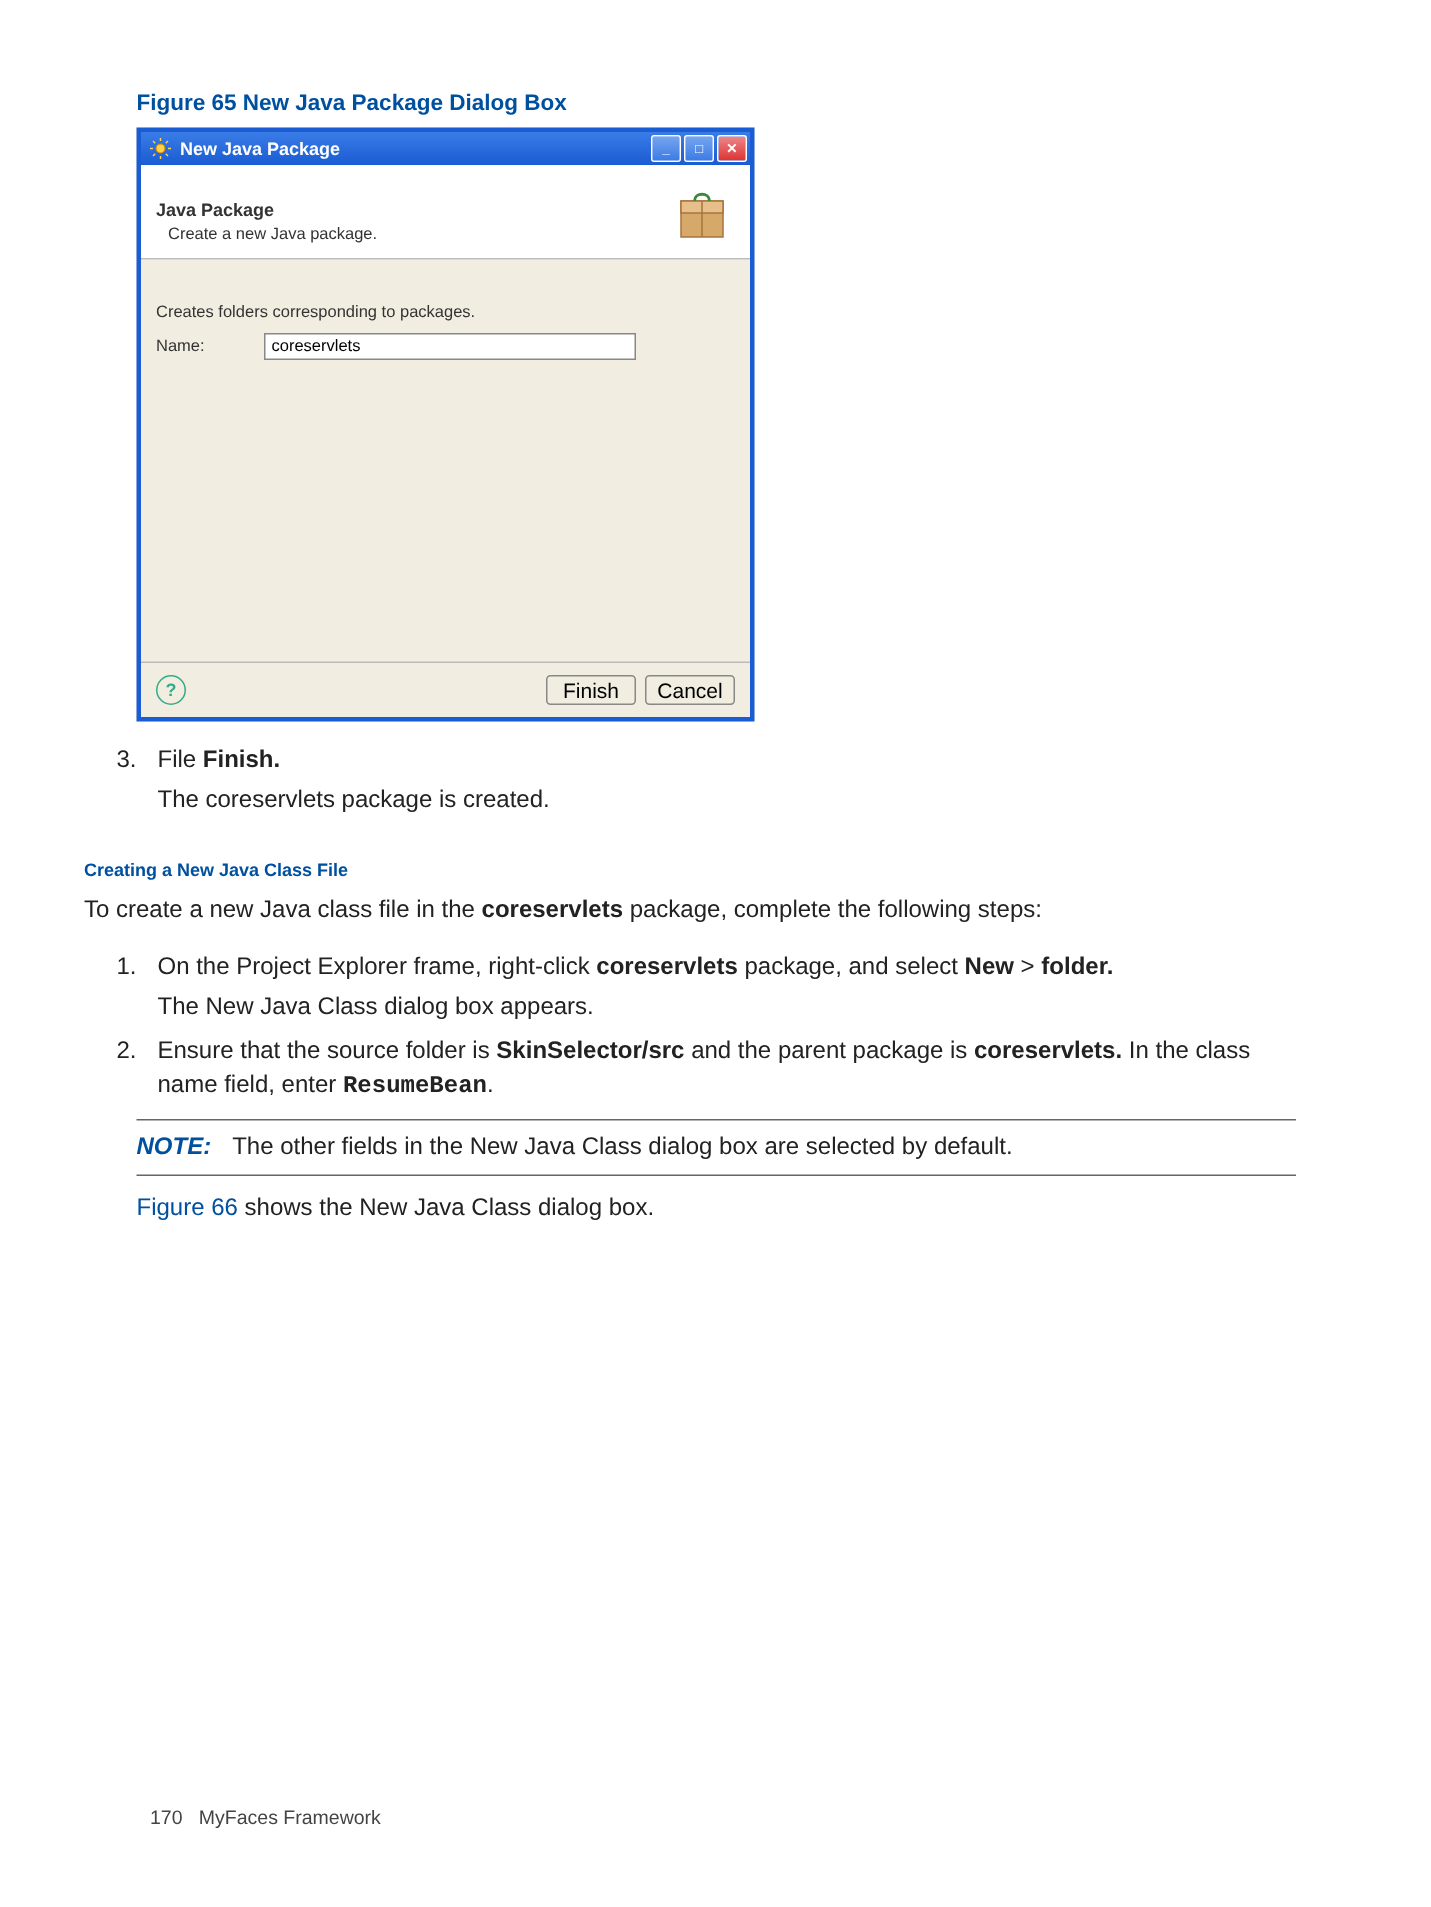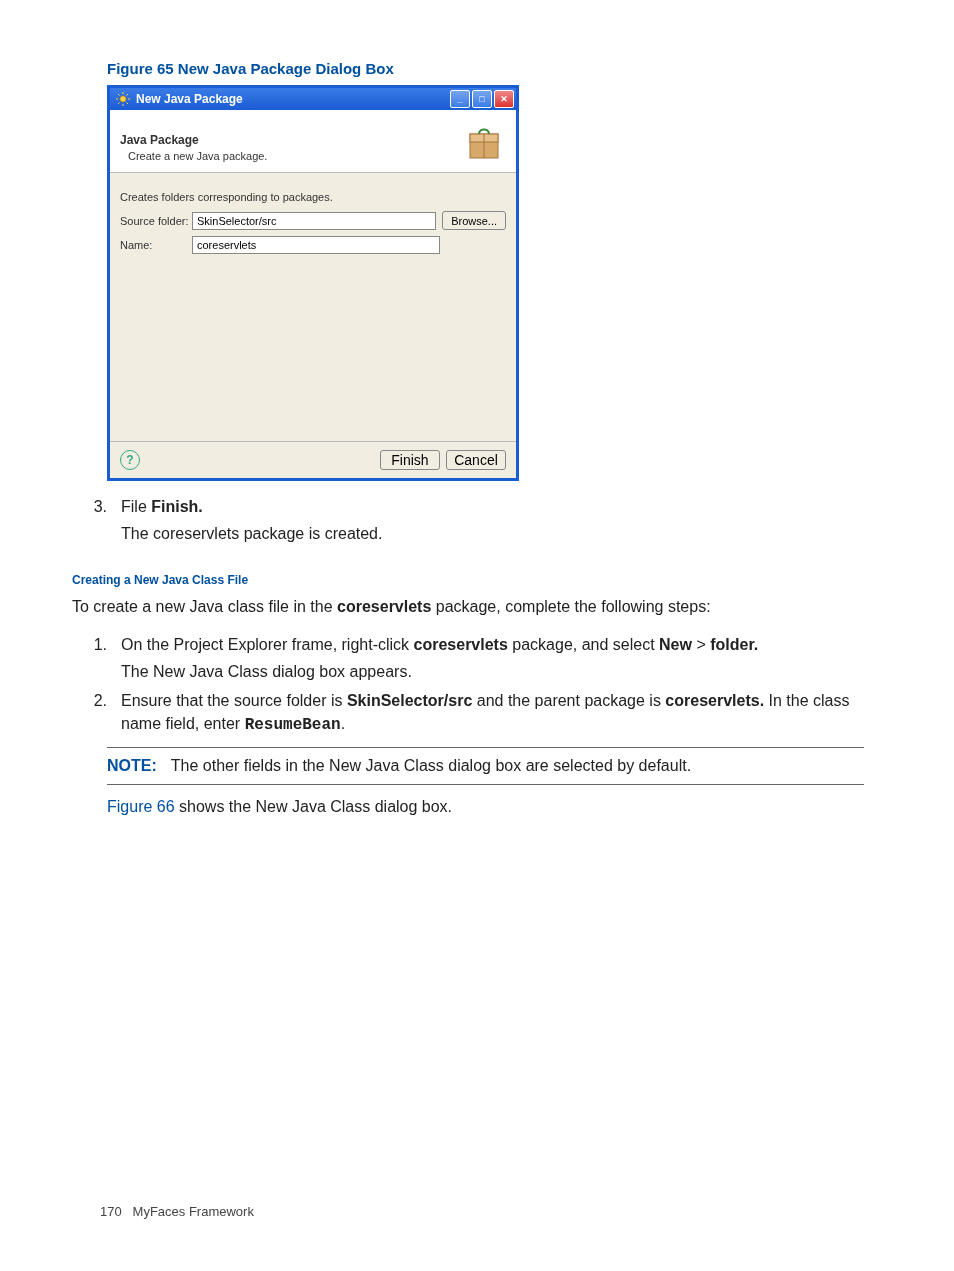--- a/index.html
+++ b/index.html
@@ -8,21 +8,21 @@
     font-family: Arial, Helvetica, sans-serif;
     font-size: 14px;
     color: #333;
     background: white;
   }
   .page {
     width: 954px;
     height: 1271px;
     position: relative;
     box-sizing: border-box;
-    padding: 60px 90px 40px 72px;
+    padding: 60px 90px 40px 56px;
   }
   .figure-caption {
     color: #0050a0;
     font-weight: bold;
     font-size: 15px;
     margin-bottom: 8px;
     margin-left: 35px;
   }
   .dialog {
     margin-left: 35px;
@@ -93,20 +93,21 @@
     height: 44px;
   }
   .dialog-body {
     padding: 18px 10px 10px 10px;
     height: 268px;
     box-sizing: border-box;
     font-size: 11px;
   }
   .body-note {
     margin-bottom: 8px;
+    margin-top: 11px;
   }
   .form-row {
     display: flex;
     align-items: center;
     margin-bottom: 6px;
   }
   .form-label {
     width: 72px;
     font-size: 11px;
   }
@@ -196,20 +197,21 @@
     border-top: 1px solid #666;
     border-bottom: 1px solid #666;
     padding: 6px 0;
     margin: 10px 0 10px 35px;
     display: flex;
   }
   .note-label {
     color: #0050a0;
     font-weight: bold;
     margin-right: 14px;
+    font-style: italic;
   }
   .link { color: #0050a0; }
   .mono { font-family: "Courier New", monospace; }
   .b { font-weight: bold; }
   .footer {
     position: absolute;
     bottom: 52px;
     left: 100px;
     font-size: 13px;
     color: #444;
@@ -257,25 +259,20 @@
           <rect x="8" y="16" width="28" height="24" fill="#d6a86a" stroke="#a7753c"></rect>
           <rect x="8" y="16" width="28" height="8" fill="#e6bf8a" stroke="#a7753c"></rect>
           <line x1="22" y1="16" x2="22" y2="40" stroke="#a7753c"></line>
           <path d="M17 16 C17 10 27 10 27 16" fill="none" stroke="#3a8a3a" stroke-width="2"></path>
         </svg>
       </div>
     </div>
     <div class="dialog-body">
       <div class="body-note">Creates folders corresponding to packages.</div>
       <div class="form-row">
-        <span class="form-label">Source folder:</span>
-        <input class="form-input" value="SkinSelector/src" style="">
-        <button class="browse-btn">Browse...</button>
-      </div>
-      <div class="form-row">
         <span class="form-label">Name:</span>
         <input class="form-input" style="margin-right: 66px;" value="coreservlets">
       </div>
     </div>
     <div class="dialog-footer">
       <span class="help-icon">?</span>
       <span class="footer-space"></span>
       <button class="footer-btn">Finish</button>
       <button class="footer-btn">Cancel</button>
     </div>

